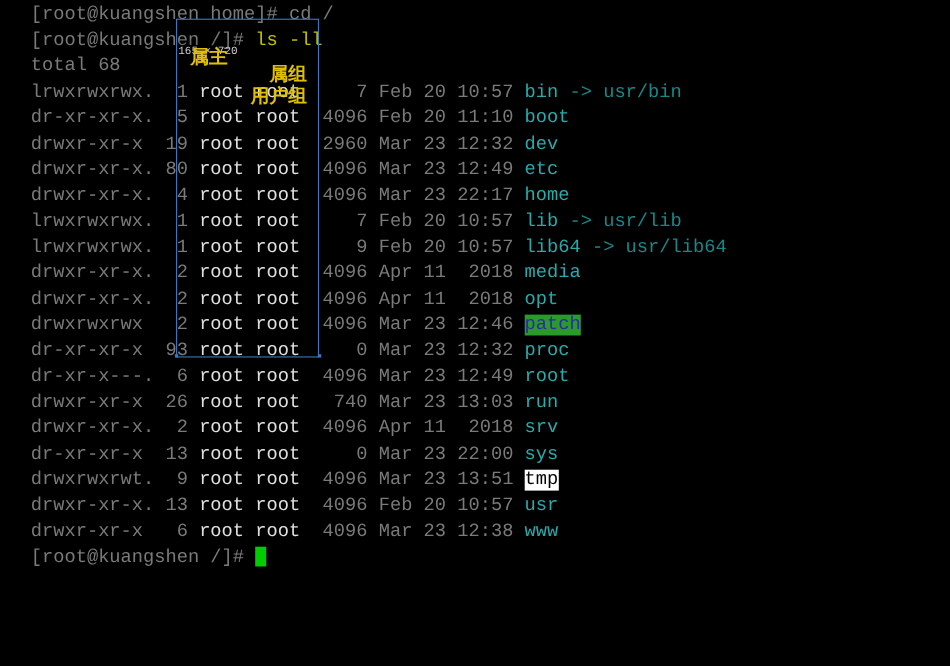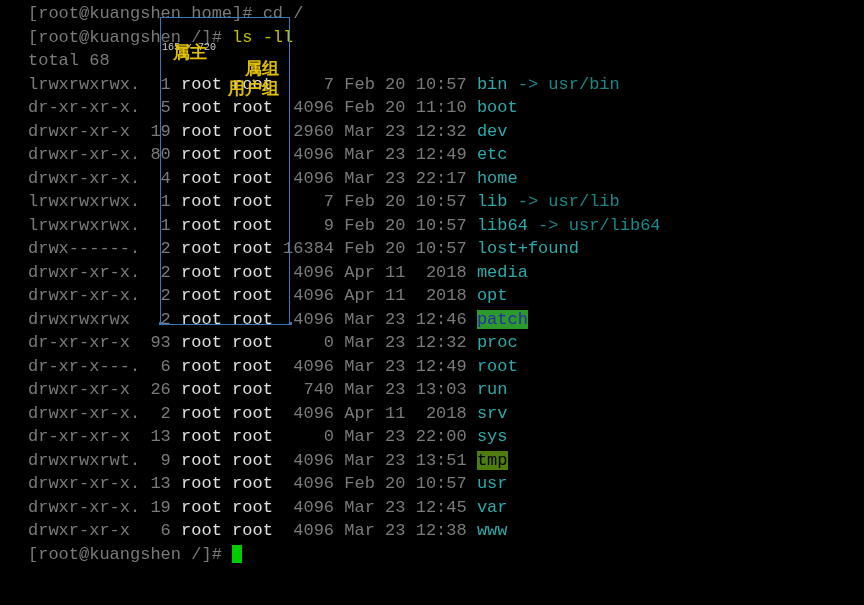--- a/index.html
+++ b/index.html
@@ -22,21 +22,21 @@
     .line {
       white-space: pre;
       margin-left: 24px;
     }
     .gray { color: #7a7a7a; }
     .white { color: #e0e0e0; }
     .cyan { color: #2aaaaa; }
     .dcyan { color: #1a8888; }
     .yellow { color: #c0c000; }
     .label-yellow { color: #e0c000; font-weight: bold; text-align: right; }
-    .hl-green { background: #4d7c0f; color: #000; }
+    .hl-green { background: #ffffff; color: #000; }
     .hl-patch { background: #2a9a2a; color: #2a2aaa; }
     .cursor { background: #00cc00; display:inline-block; width:10px; height:18px; vertical-align: middle;}
     .blue-box {
       position: absolute;
       border: 1px solid #3878c0;
       left: 160px;
       top: 17px;
       width: 130px;
       height: 308px;
       pointer-events: none;
@@ -79,32 +79,30 @@
 <div class="line"><span class="gray">[root@kuangshen /]# </span><span class="yellow">ls -ll</span></div>
 <div class="line gray">total 68</div>
 <div id="listing">
     <div class="line"><span class="gray">lrwxrwxrwx.</span><span class="gray">  1</span> <span class="white">root</span> <span class="white">root</span> <span class="gray">    7</span> <span class="gray">Feb 20 10:57</span> <span class="cyan">bin</span><span class="dcyan"> -&gt; usr/bin</span></div>
     <div class="line"><span class="gray">dr-xr-xr-x.</span><span class="gray">  5</span> <span class="white">root</span> <span class="white">root</span> <span class="gray"> 4096</span> <span class="gray">Feb 20 11:10</span> <span class="cyan">boot</span><span class="dcyan"></span></div>
     <div class="line"><span class="gray">drwxr-xr-x </span><span class="gray"> 19</span> <span class="white">root</span> <span class="white">root</span> <span class="gray"> 2960</span> <span class="gray">Mar 23 12:32</span> <span class="cyan">dev</span><span class="dcyan"></span></div>
     <div class="line"><span class="gray">drwxr-xr-x.</span><span class="gray"> 80</span> <span class="white">root</span> <span class="white">root</span> <span class="gray"> 4096</span> <span class="gray">Mar 23 12:49</span> <span class="cyan">etc</span><span class="dcyan"></span></div>
     <div class="line"><span class="gray">drwxr-xr-x.</span><span class="gray">  4</span> <span class="white">root</span> <span class="white">root</span> <span class="gray"> 4096</span> <span class="gray">Mar 23 22:17</span> <span class="cyan">home</span><span class="dcyan"></span></div>
     <div class="line"><span class="gray">lrwxrwxrwx.</span><span class="gray">  1</span> <span class="white">root</span> <span class="white">root</span> <span class="gray">    7</span> <span class="gray">Feb 20 10:57</span> <span class="cyan">lib</span><span class="dcyan"> -&gt; usr/lib</span></div>
     <div class="line"><span class="gray">lrwxrwxrwx.</span><span class="gray">  1</span> <span class="white">root</span> <span class="white">root</span> <span class="gray">    9</span> <span class="gray">Feb 20 10:57</span> <span class="cyan">lib64</span><span class="dcyan"> -&gt; usr/lib64</span></div>
-    <div class="line"><span class="gray">drwx------.</span><span class="gray">  2</span> <span class="white">root</span> <span class="white">root</span> <span class="gray">16384</span> <span class="gray">Feb 20 10:57</span> <span class="cyan">lost+found</span><span class="dcyan"></span></div>
     <div class="line"><span class="gray">drwxr-xr-x.</span><span class="gray">  2</span> <span class="white">root</span> <span class="white">root</span> <span class="gray"> 4096</span> <span class="gray">Apr 11  2018</span> <span class="cyan">media</span><span class="dcyan"></span></div>
     <div class="line"><span class="gray">drwxr-xr-x.</span><span class="gray">  2</span> <span class="white">root</span> <span class="white">root</span> <span class="gray"> 4096</span> <span class="gray">Apr 11  2018</span> <span class="cyan">opt</span><span class="dcyan"></span></div>
     <div class="line"><span class="gray">drwxrwxrwx </span><span class="gray">  2</span> <span class="white">root</span> <span class="white">root</span> <span class="gray"> 4096</span> <span class="gray">Mar 23 12:46</span> <span class="hl-patch">patch</span><span class="dcyan"></span></div>
     <div class="line"><span class="gray">dr-xr-xr-x </span><span class="gray"> 93</span> <span class="white">root</span> <span class="white">root</span> <span class="gray">    0</span> <span class="gray">Mar 23 12:32</span> <span class="cyan">proc</span><span class="dcyan"></span></div>
     <div class="line"><span class="gray">dr-xr-x---.</span><span class="gray">  6</span> <span class="white">root</span> <span class="white">root</span> <span class="gray"> 4096</span> <span class="gray">Mar 23 12:49</span> <span class="cyan">root</span><span class="dcyan"></span></div>
     <div class="line"><span class="gray">drwxr-xr-x </span><span class="gray"> 26</span> <span class="white">root</span> <span class="white">root</span> <span class="gray">  740</span> <span class="gray">Mar 23 13:03</span> <span class="cyan">run</span><span class="dcyan"></span></div>
     <div class="line"><span class="gray">drwxr-xr-x.</span><span class="gray">  2</span> <span class="white">root</span> <span class="white">root</span> <span class="gray"> 4096</span> <span class="gray">Apr 11  2018</span> <span class="cyan">srv</span><span class="dcyan"></span></div>
     <div class="line"><span class="gray">dr-xr-xr-x </span><span class="gray"> 13</span> <span class="white">root</span> <span class="white">root</span> <span class="gray">    0</span> <span class="gray">Mar 23 22:00</span> <span class="cyan">sys</span><span class="dcyan"></span></div>
     <div class="line"><span class="gray">drwxrwxrwt.</span><span class="gray">  9</span> <span class="white">root</span> <span class="white">root</span> <span class="gray"> 4096</span> <span class="gray">Mar 23 13:51</span> <span class="hl-green">tmp</span><span class="dcyan"></span></div>
     <div class="line"><span class="gray">drwxr-xr-x.</span><span class="gray"> 13</span> <span class="white">root</span> <span class="white">root</span> <span class="gray"> 4096</span> <span class="gray">Feb 20 10:57</span> <span class="cyan">usr</span><span class="dcyan"></span></div>
-    <div class="line"><span class="gray">drwxr-xr-x.</span><span class="gray"> 19</span> <span class="white">root</span> <span class="white">root</span> <span class="gray"> 4096</span> <span class="gray">Mar 23 12:45</span> <span class="cyan">var</span><span class="dcyan"></span></div>
     <div class="line"><span class="gray">drwxr-xr-x </span><span class="gray">  6</span> <span class="white">root</span> <span class="white">root</span> <span class="gray"> 4096</span> <span class="gray">Mar 23 12:38</span> <span class="cyan">www</span><span class="dcyan"></span></div>
   </div>
 <div class="line"><span class="gray">[root@kuangshen /]# </span><span class="cursor"></span></div>
 
 <div class="blue-box"></div>
 <div class="size-label">165 × 720</div>
 <div class="overlay-labels">
   <div class="label-yellow">属主</div>
 </div>
 <div class="overlay-labels2">

